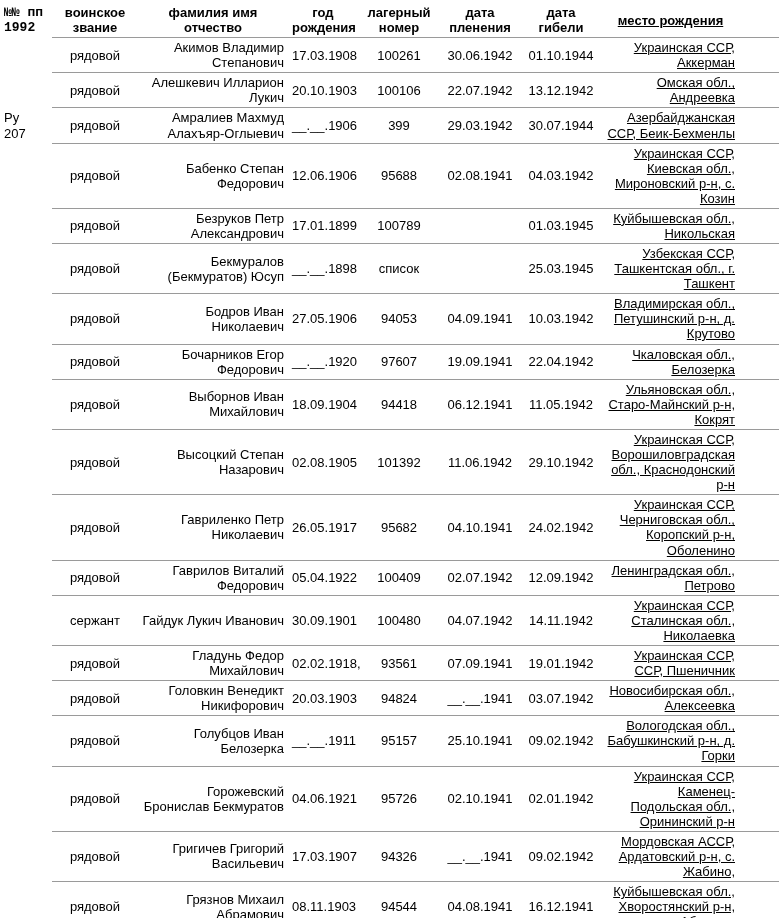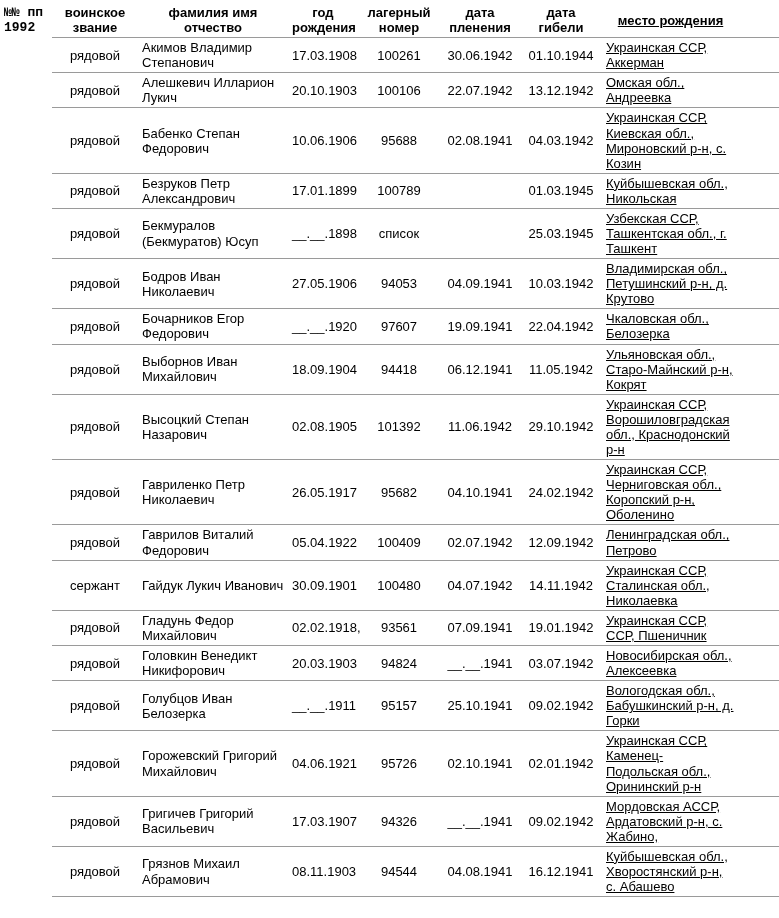--- a/index.html
+++ b/index.html
@@ -52,21 +52,21 @@
   }
   td.col-rank,
   td.col-birth_date,
   td.col-camp_number,
   td.col-capture_date,
   td.col-death_date {
     text-align: center;
   }
   td.col-name,
   td.col-birth_place {
-    text-align: left;
+    text-align: right;
   }
   td.col-birth_place,
   th:last-child {
     padding-right: 44px;
     text-decoration: underline;
   }
 </style>
 </head>
 <body>
 
@@ -115,24 +115,35 @@
           <td class="col-margin"></td>
           <td class="col-rank">рядовой</td>
           <td class="col-name">Алешкевич Илларион Лукич</td>
           <td class="col-birth_date">20.10.1903</td>
           <td class="col-camp_number">100106</td>
           <td class="col-capture_date">22.07.1942</td>
           <td class="col-death_date">13.12.1942</td>
           <td class="col-birth_place">Омская обл., Андреевка</td>
         </tr>
         <tr>
+          <td class="col-margin">Ру
+207</td>
+          <td class="col-rank">рядовой</td>
+          <td class="col-name">Амралиев Махмуд Алахъяр-Оглыевич</td>
+          <td class="col-birth_date">__.__.1906</td>
+          <td class="col-camp_number">399</td>
+          <td class="col-capture_date">29.03.1942</td>
+          <td class="col-death_date">30.07.1944</td>
+          <td class="col-birth_place">Азербайджанская ССР, Беик-Бехменлы</td>
+        </tr>
+        <tr>
           <td class="col-margin"></td>
           <td class="col-rank">рядовой</td>
           <td class="col-name">Бабенко Степан Федорович</td>
-          <td class="col-birth_date">10.06.1906</td>
+          <td class="col-birth_date">12.06.1906</td>
           <td class="col-camp_number">95688</td>
           <td class="col-capture_date">02.08.1941</td>
           <td class="col-death_date">04.03.1942</td>
           <td class="col-birth_place">Украинская ССР, Киевская обл., Мироновский р-н, с. Козин</td>
         </tr>
         <tr>
           <td class="col-margin"></td>
           <td class="col-rank">рядовой</td>
           <td class="col-name">Безруков Петр Александрович</td>
           <td class="col-birth_date">17.01.1899</td>
@@ -247,21 +258,21 @@
           <td class="col-name">Голубцов Иван Белозерка</td>
           <td class="col-birth_date">__.__.1911</td>
           <td class="col-camp_number">95157</td>
           <td class="col-capture_date">25.10.1941</td>
           <td class="col-death_date">09.02.1942</td>
           <td class="col-birth_place">Вологодская обл., Бабушкинский р-н, д. Горки</td>
         </tr>
         <tr>
           <td class="col-margin"></td>
           <td class="col-rank">рядовой</td>
-          <td class="col-name">Горожевский Григорий Михайлович</td>
+          <td class="col-name">Горожевский Бронислав Бекмуратов</td>
           <td class="col-birth_date">04.06.1921</td>
           <td class="col-camp_number">95726</td>
           <td class="col-capture_date">02.10.1941</td>
           <td class="col-death_date">02.01.1942</td>
           <td class="col-birth_place">Украинская ССР, Каменец-Подольская обл., Орининский р-н</td>
         </tr>
         <tr>
           <td class="col-margin"></td>
           <td class="col-rank">рядовой</td>
           <td class="col-name">Григичев Григорий Васильевич</td>

